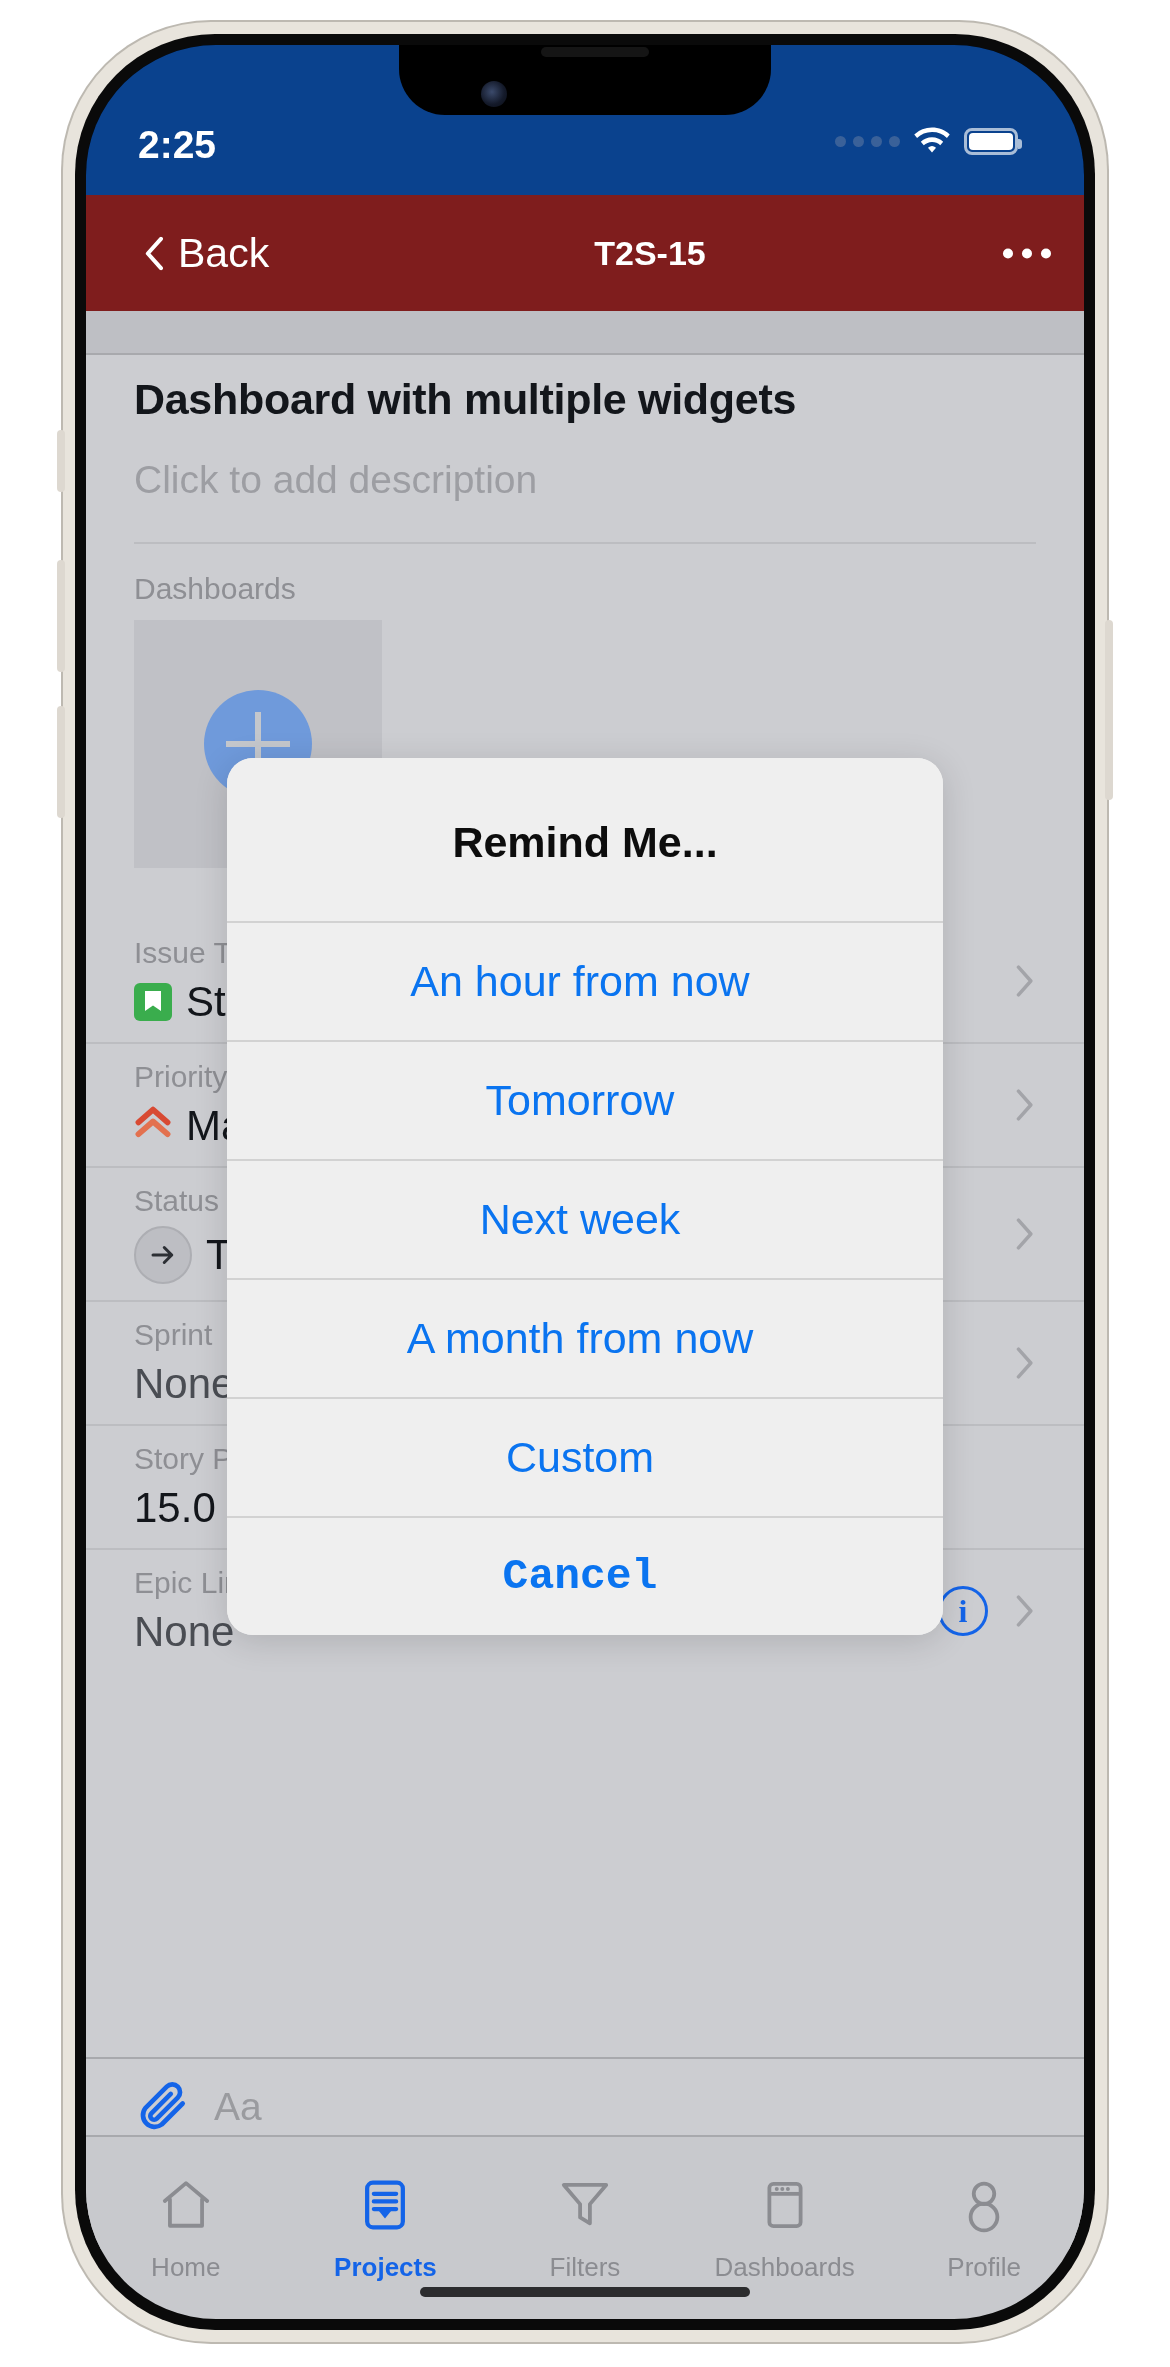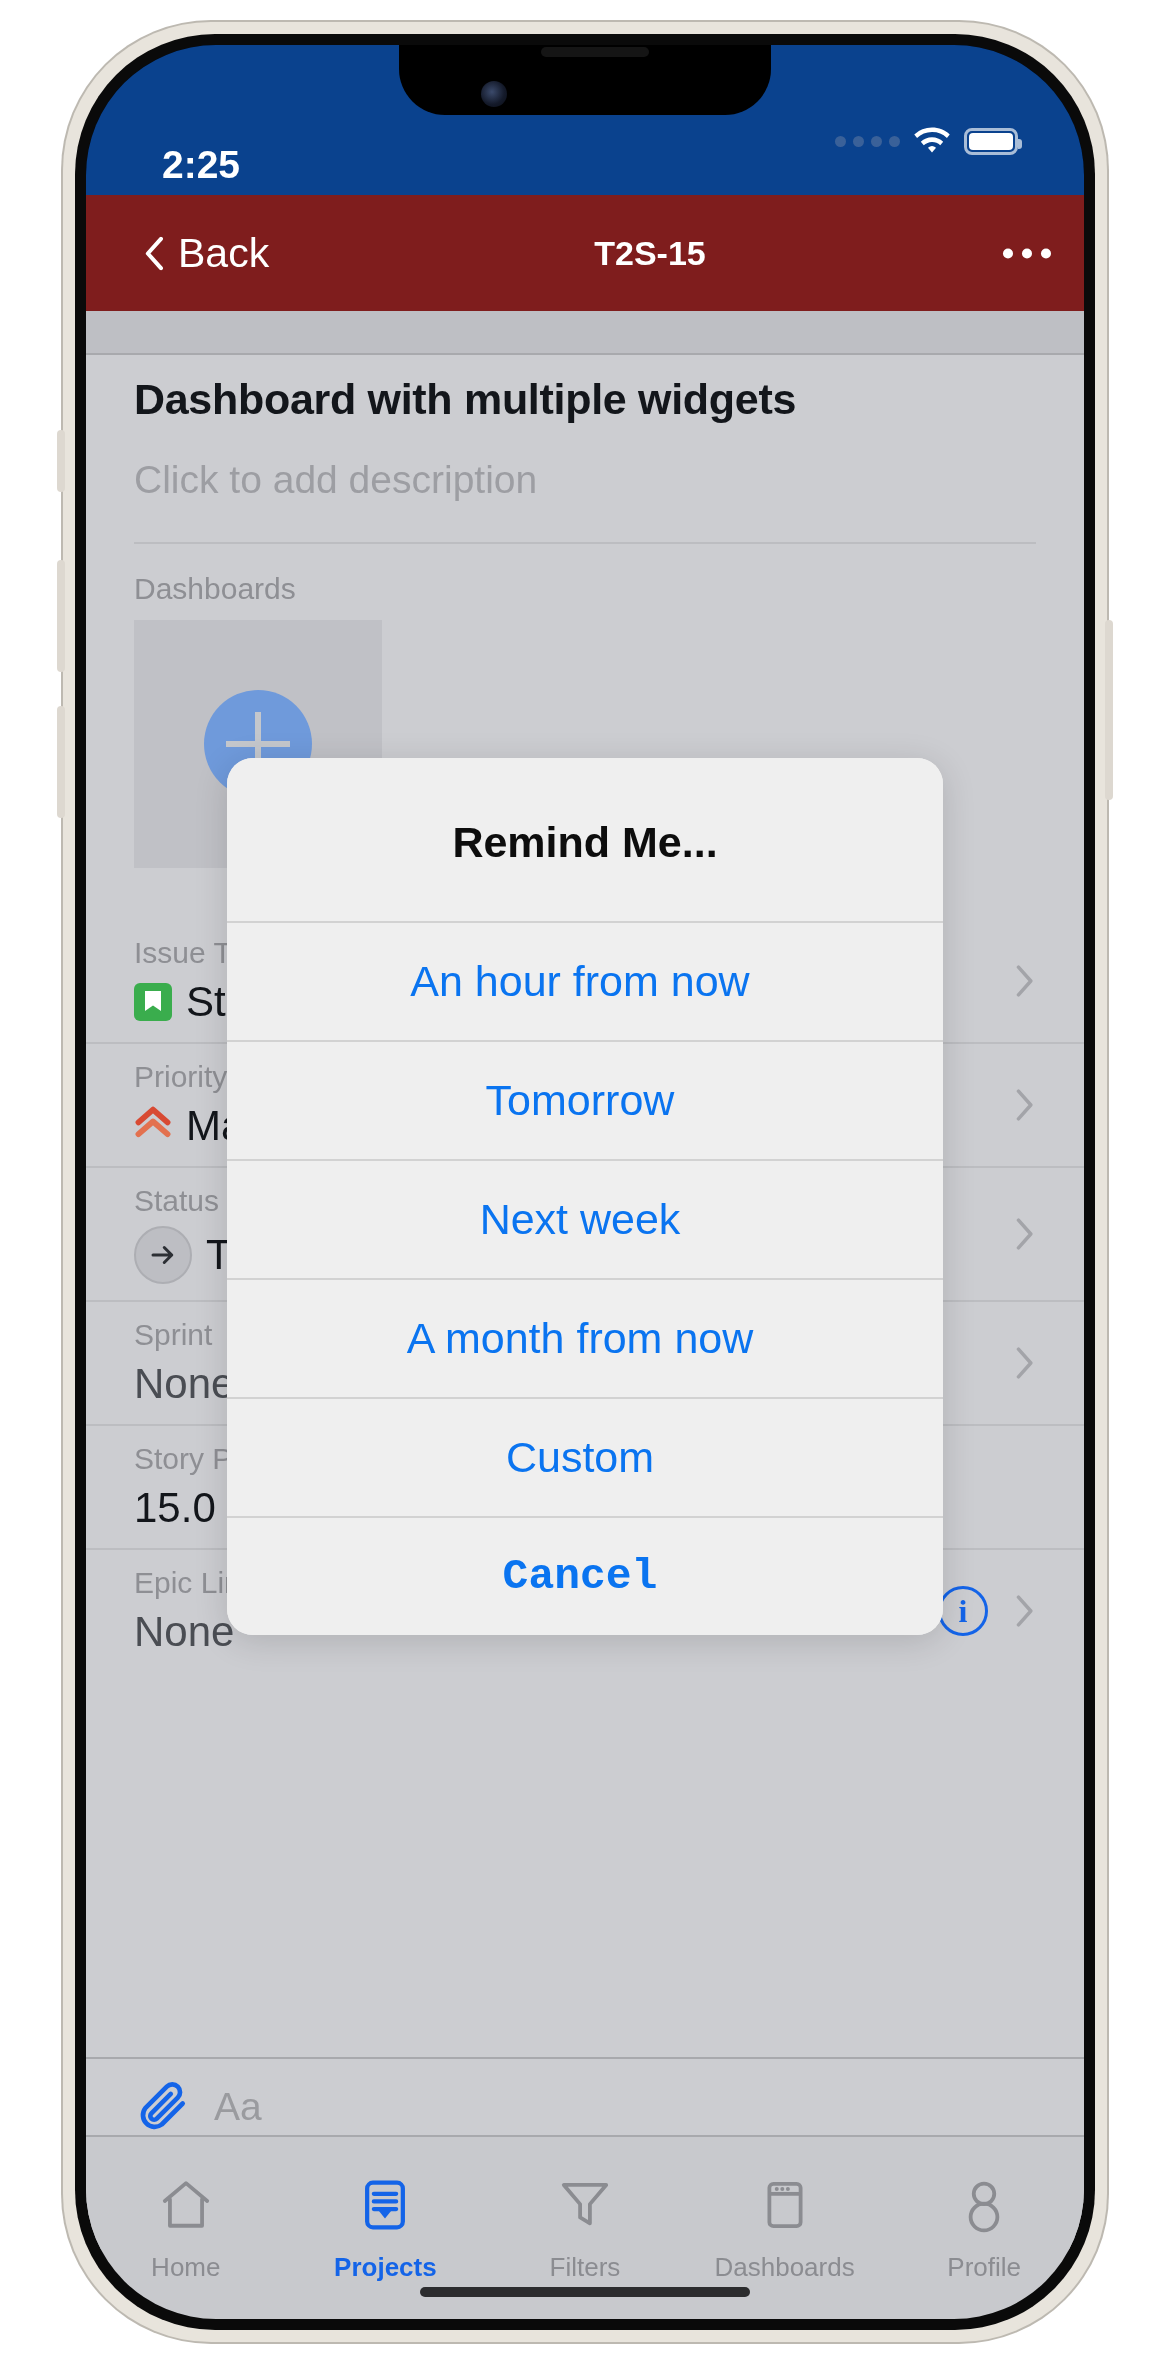--- a/index.html
+++ b/index.html
@@ -52,26 +52,25 @@
 
   
   .statusbar {
     position: absolute;
     left: 0; top: 0; width: 998px; height: 150px;
     background: #0a428e;
     z-index: 2;
   }
   .sb-time {
     position: absolute;
-    left: 76px; top: 78px;
+    left: 52px; top: 78px;
     color: #ffffff;
     font-size: 39px;
     font-weight: bold;
     letter-spacing: 0px;
-    margin-top: 20px;
   }
   .notch {
     position: absolute;
     left: 50%;
     transform: translateX(-50%);
     top: -8px;
     width: 372px; height: 78px;
     background: #000000;
     border-radius: 0 0 46px 46px;
     z-index: 4;

